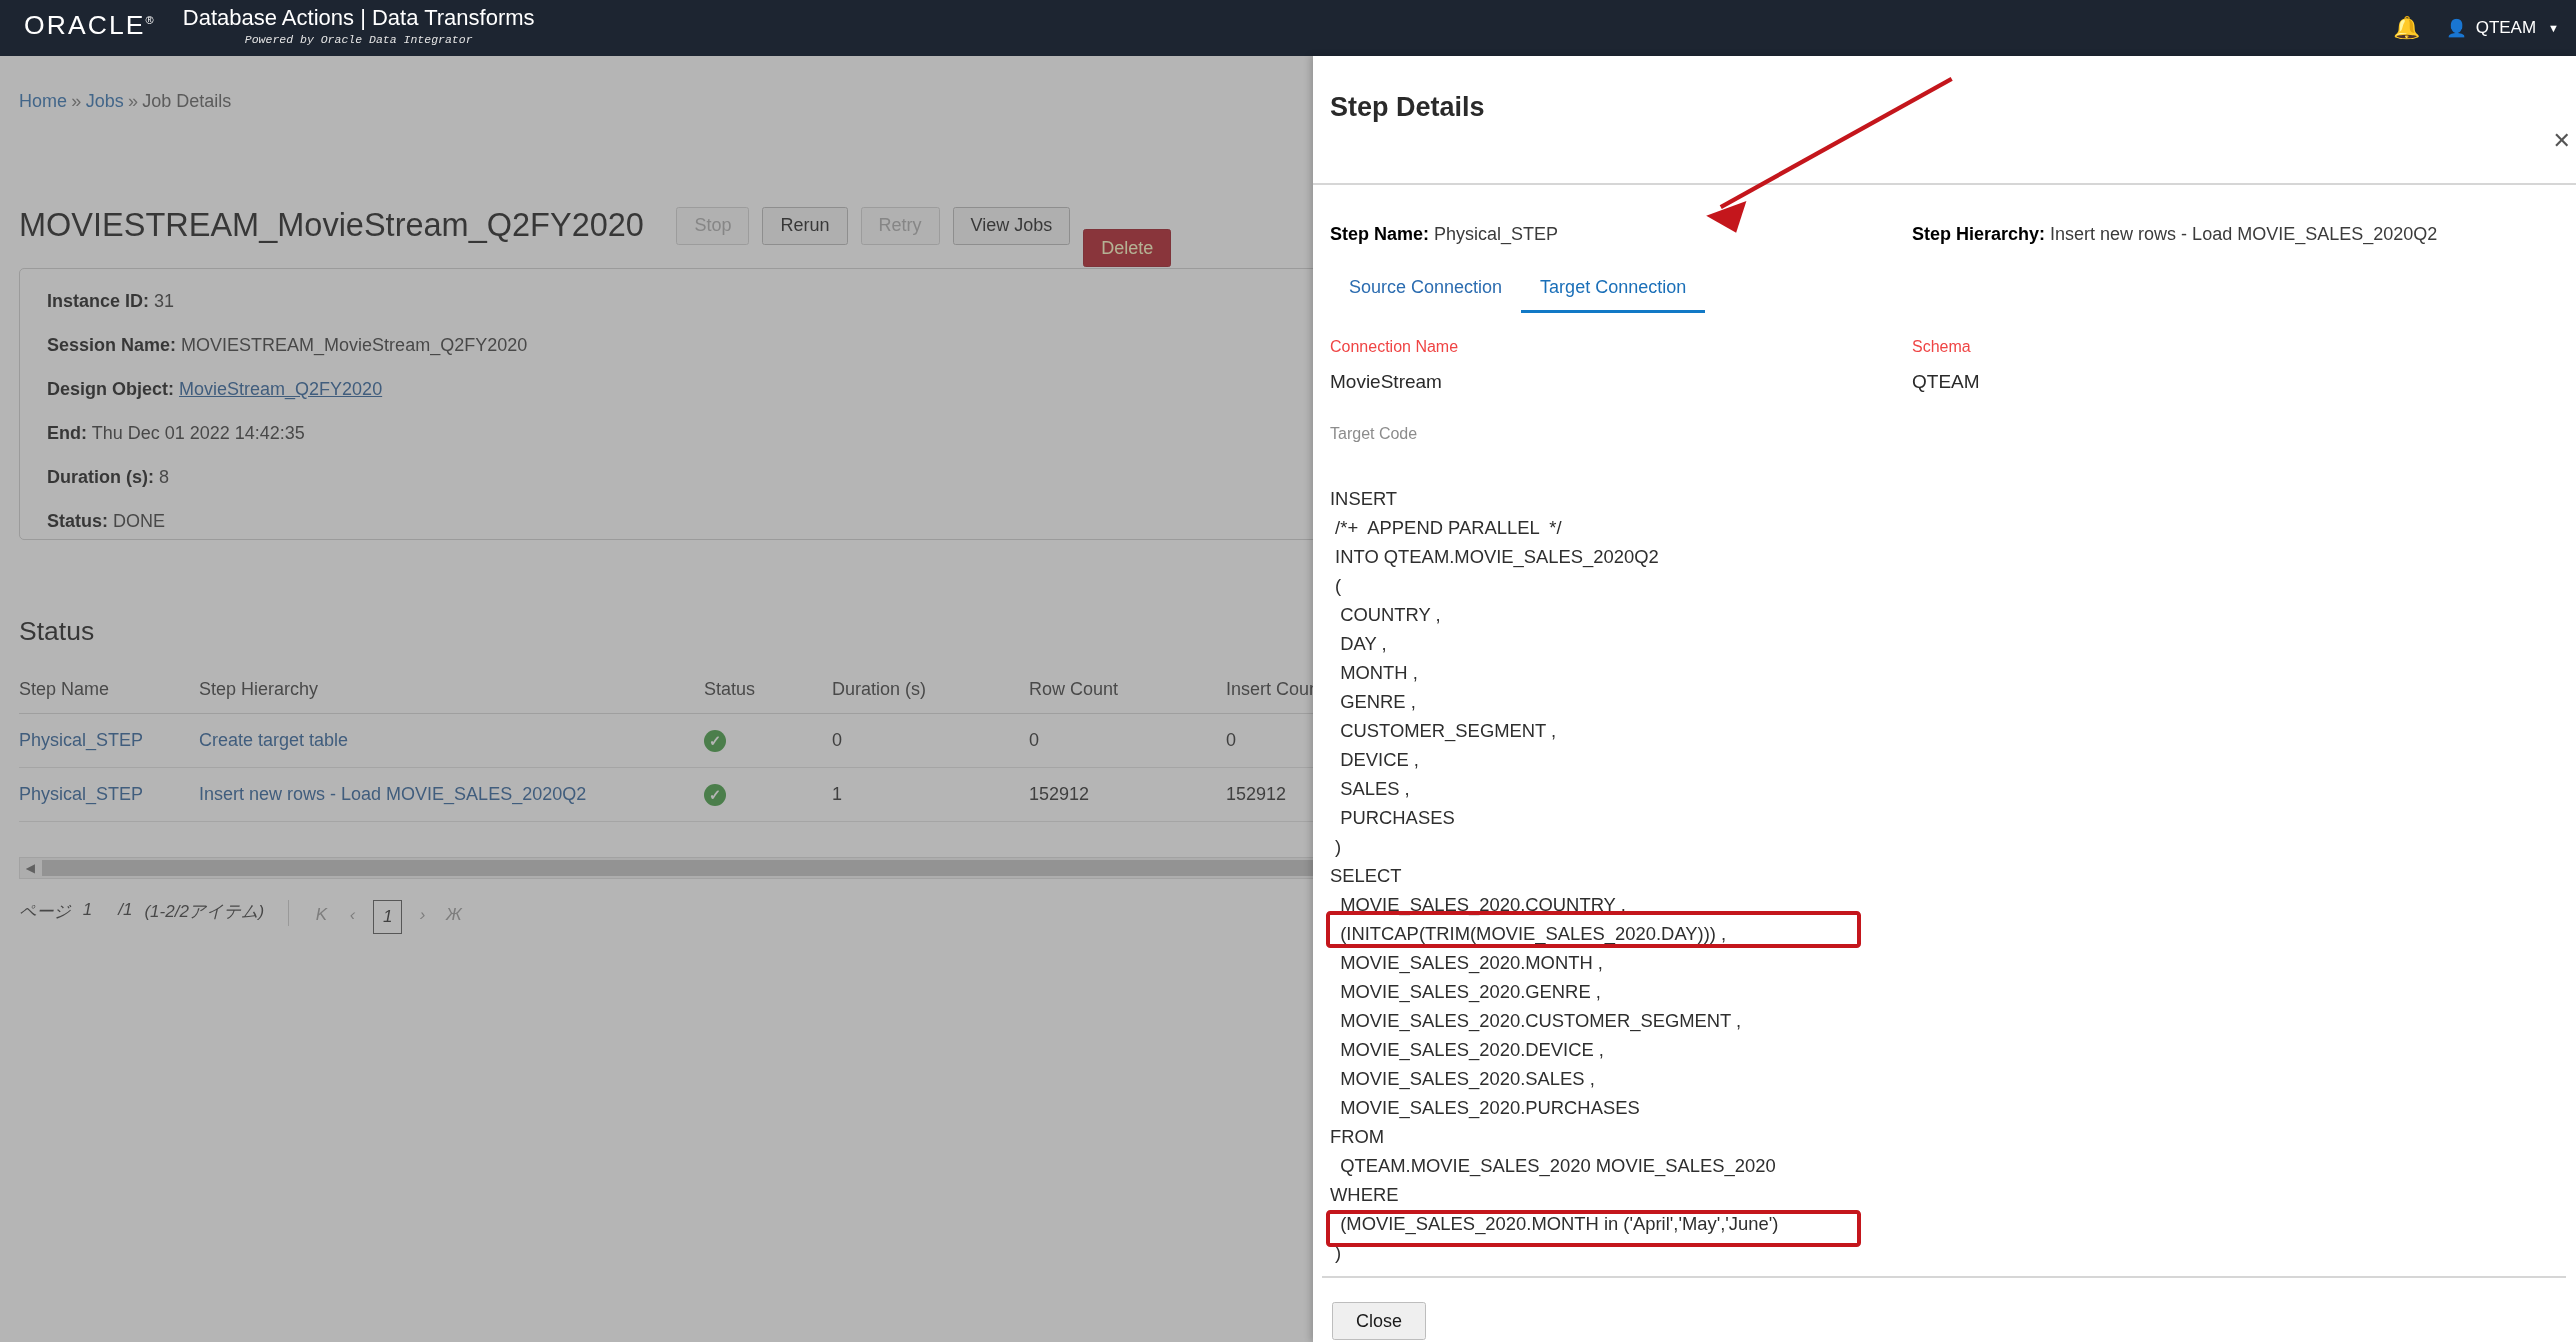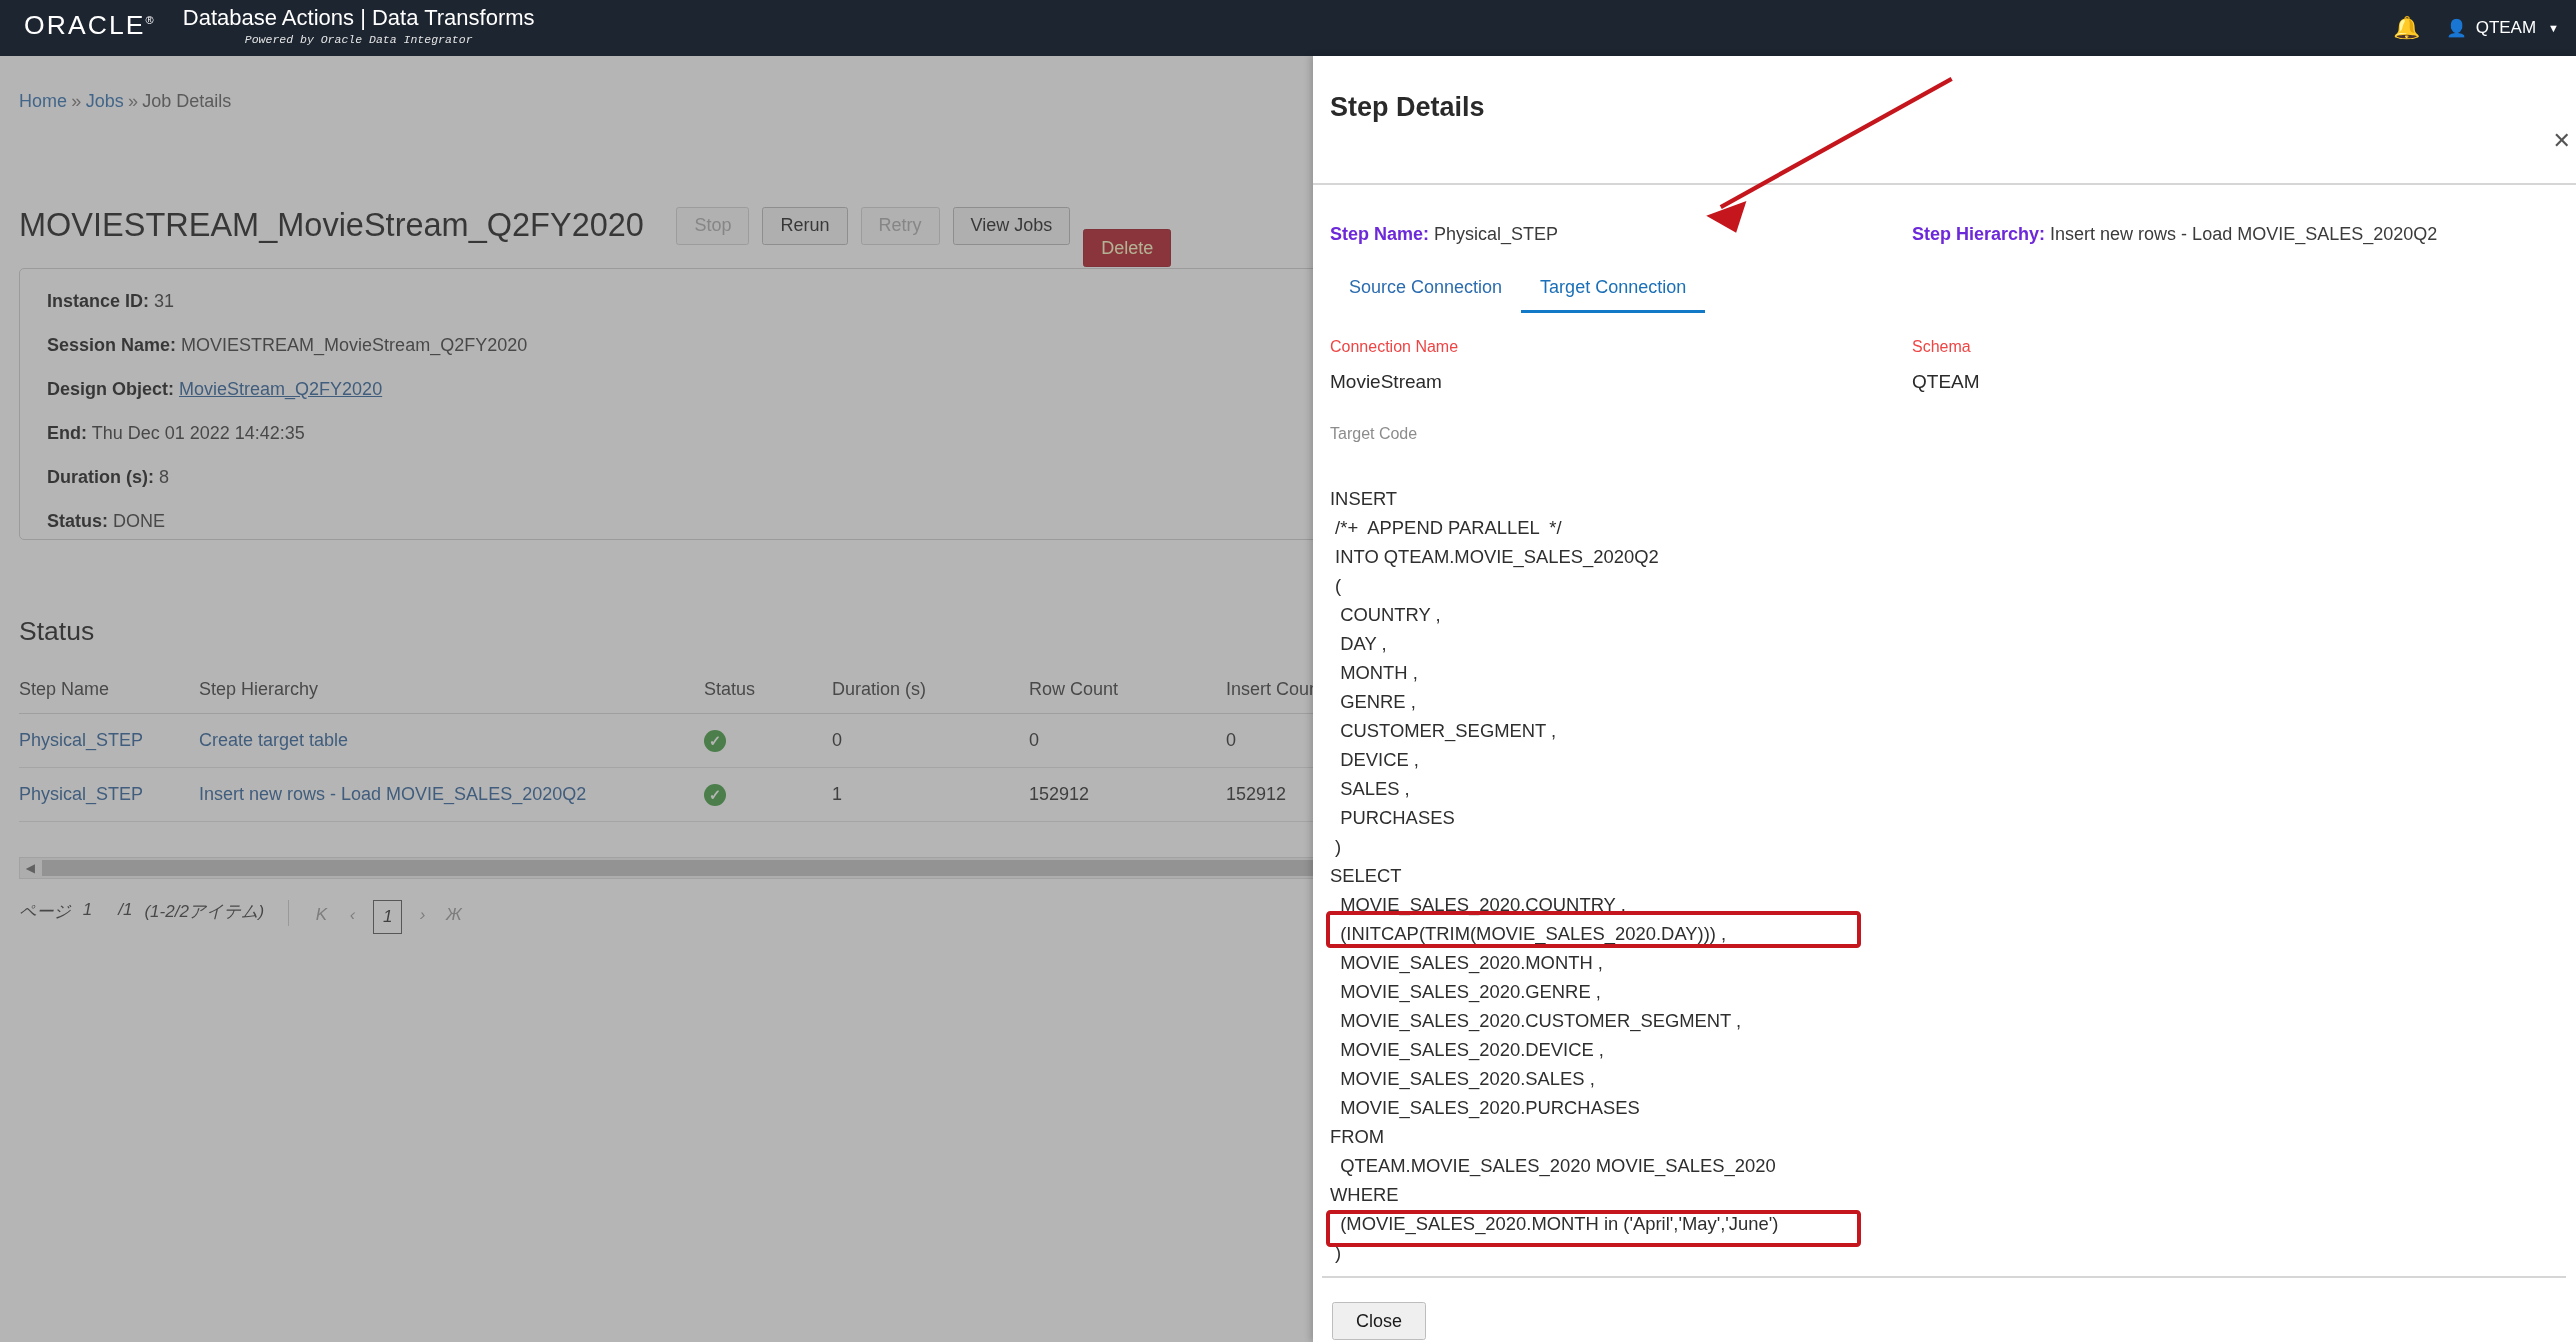--- a/index.html
+++ b/index.html
@@ -175,21 +175,21 @@
     position: absolute; right: 5.1px; top: 72px;
     font-size: 22px; color: #555; cursor: pointer;
   }
 
   .meta-row {
     position: absolute; left: 17px; top: 168px; width: 1232px;
     display: flex; font-size: 18px; color: #2c2c2c;
   }
   .meta-row .m1 { width: 582px; white-space: nowrap; }
   .meta-row .m2 { white-space: nowrap; overflow: hidden; }
-  .meta-row b { font-weight: bold; color: #6d28d9; }
+  .meta-row b { font-weight: bold; color: #000000; }
   .meta-row .v { color: #3b3b3b; }
 
   .tabs {
     position: absolute; left: 17px; top: 212px;
     display: flex; gap: 0px; font-size: 18px;
   }
   .tab {
     padding: 8.6px 19px 12px 19px; color: #2b6cb0; cursor: pointer;
     border-bottom: 3.4px solid transparent;
   }

